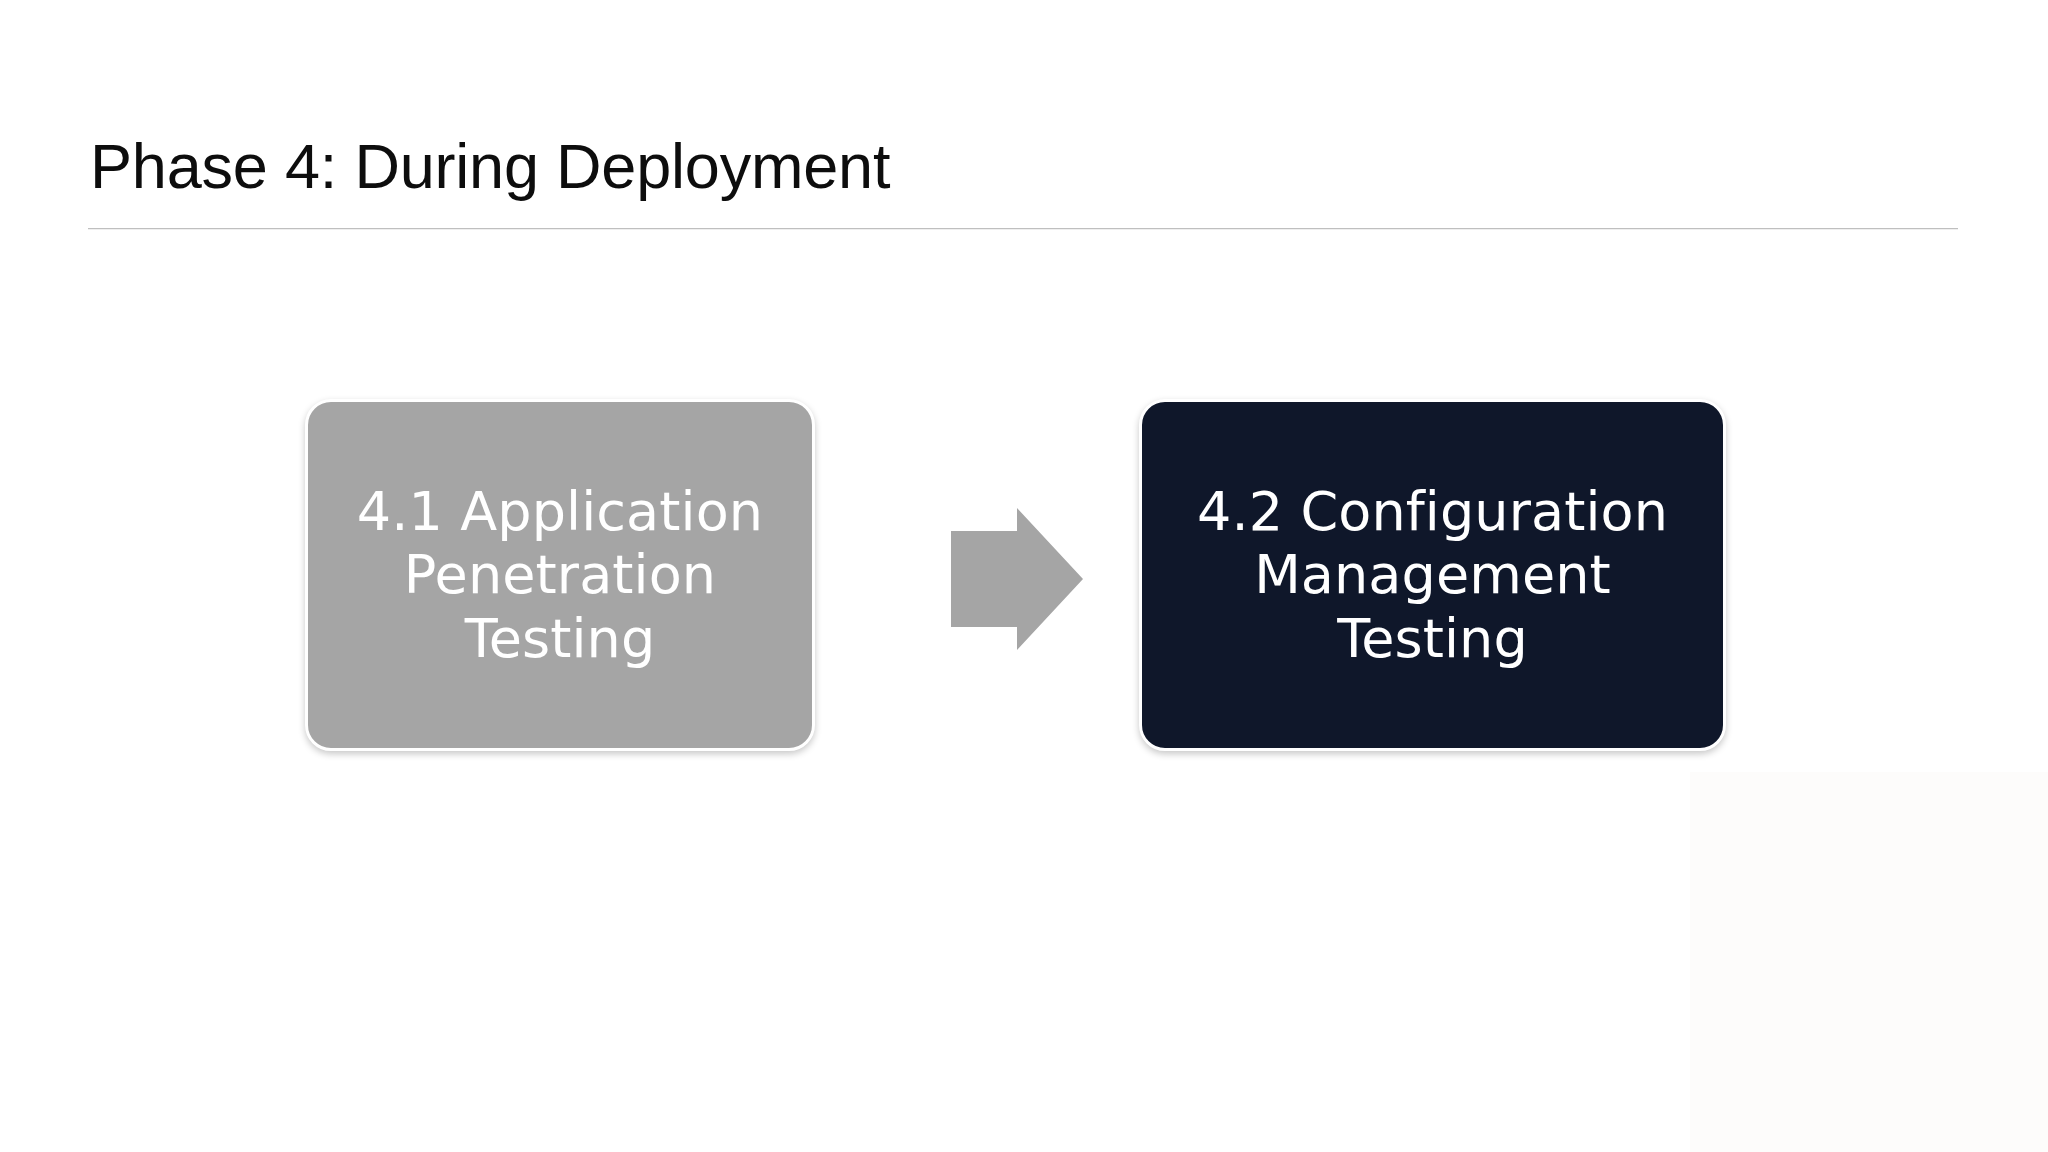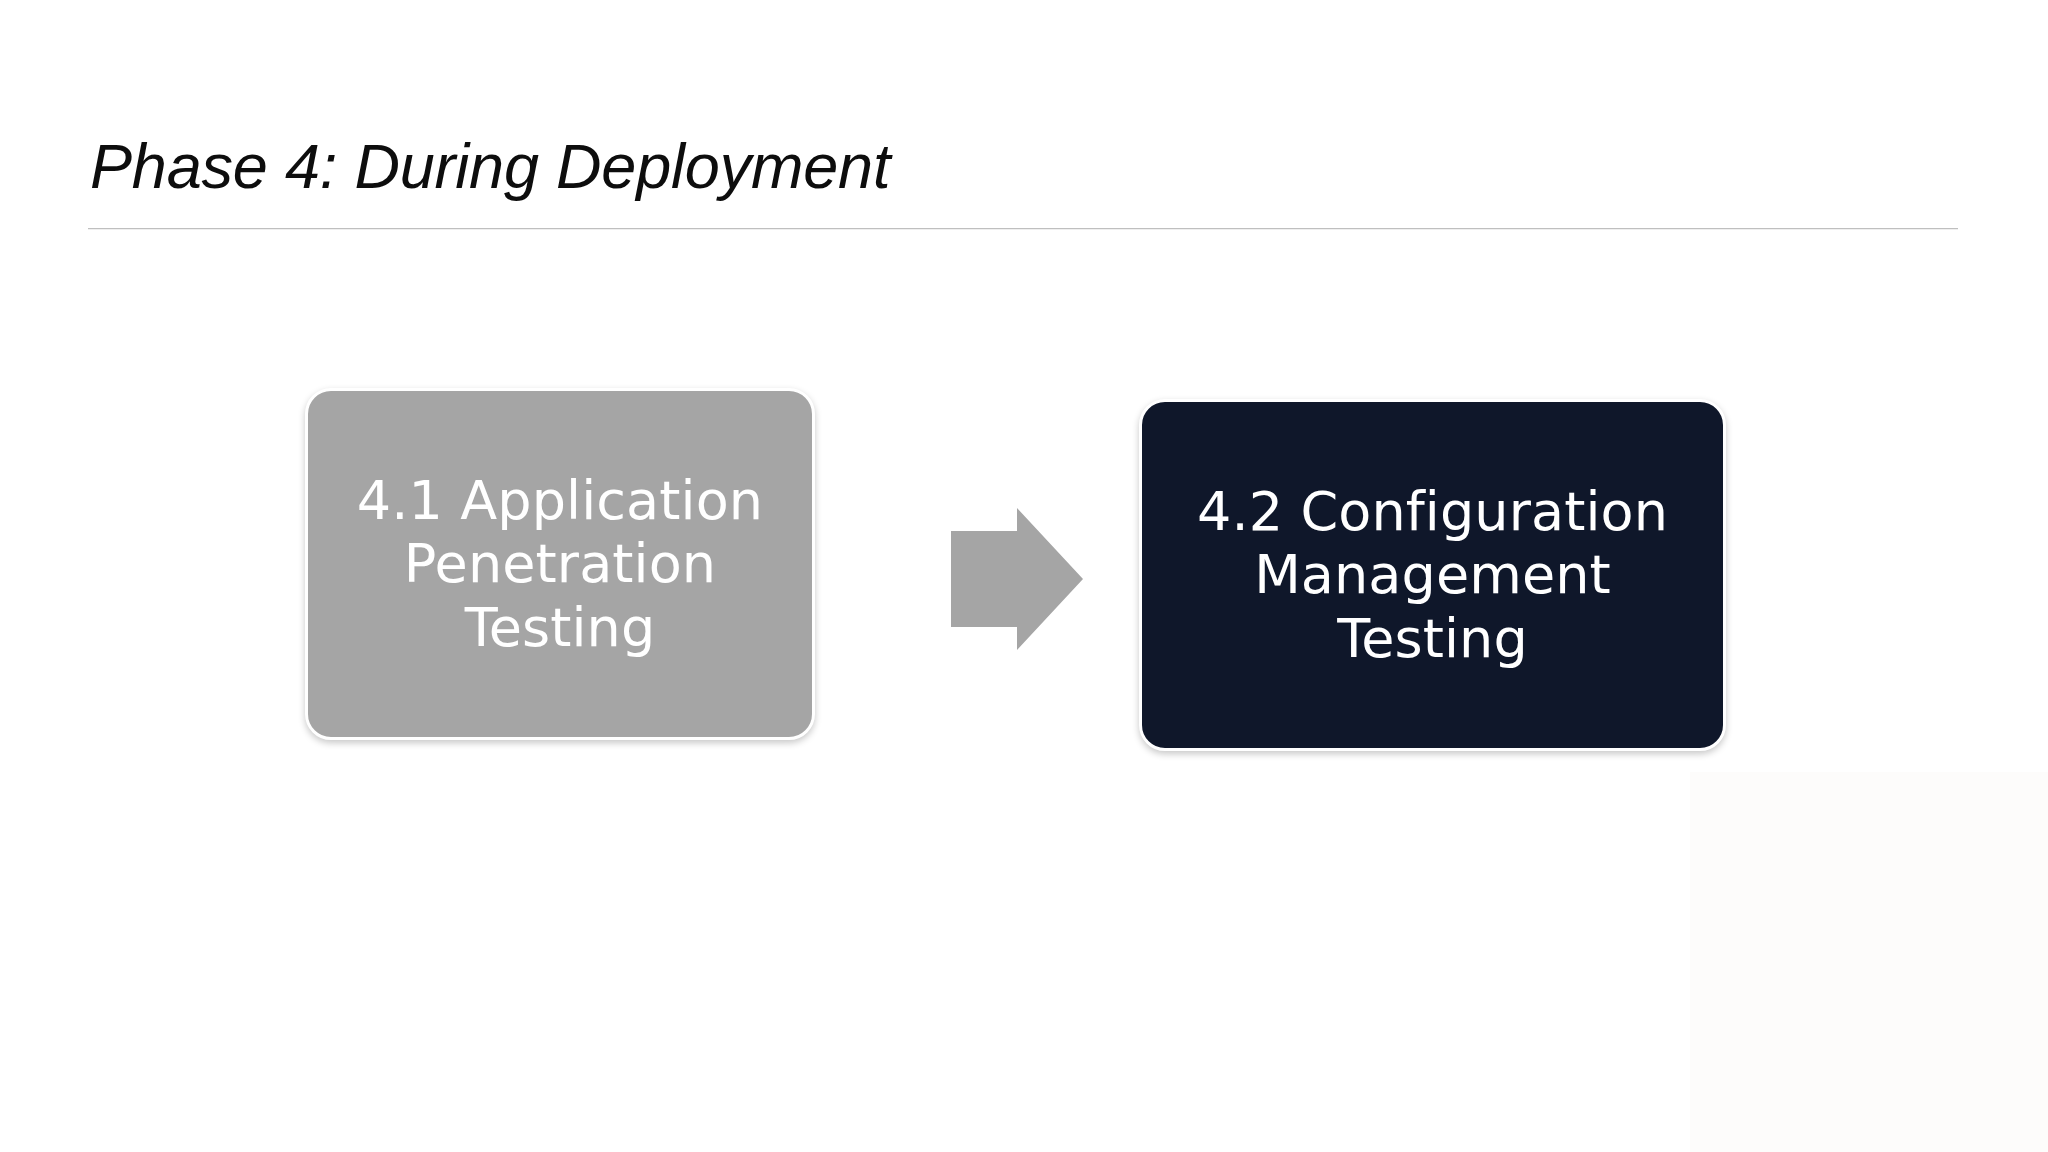--- a/index.html
+++ b/index.html
@@ -29,21 +29,20 @@
     top: 124px;
     width: 1880px;
     height: 84px;
     font-family: "Liberation Sans", "DejaVu Sans", sans-serif;
     font-size: 63px;
     font-weight: 400;
     line-height: 84px;
     letter-spacing: -0.2px;
     color: #0d0d0d;
     white-space: nowrap;
-    font-style: italic;
   }
 
   .title-rule {
     position: absolute;
     left: 88px;
     top: 228px;
     width: 1870px;
     height: 1px;
     background: #bfbfbf;
     box-shadow: 0 1px 0 0 #efefef;
@@ -79,21 +78,21 @@
     box-shadow: 0 3px 7px rgba(0, 0, 0, 0.22);
   }
 
   .proc-box .label {
     display: block;
     width: 100%;
   }
 
   #box-app-pen-test {
     left: 305px;
-    top: 388px;
+    top: 399px;
     width: 510px;
     height: 352px;
     background: #a5a5a5;
   }
 
   #box-config-mgmt-test {
     left: 1139px;
     top: 399px;
     width: 587px;
     height: 352px;

